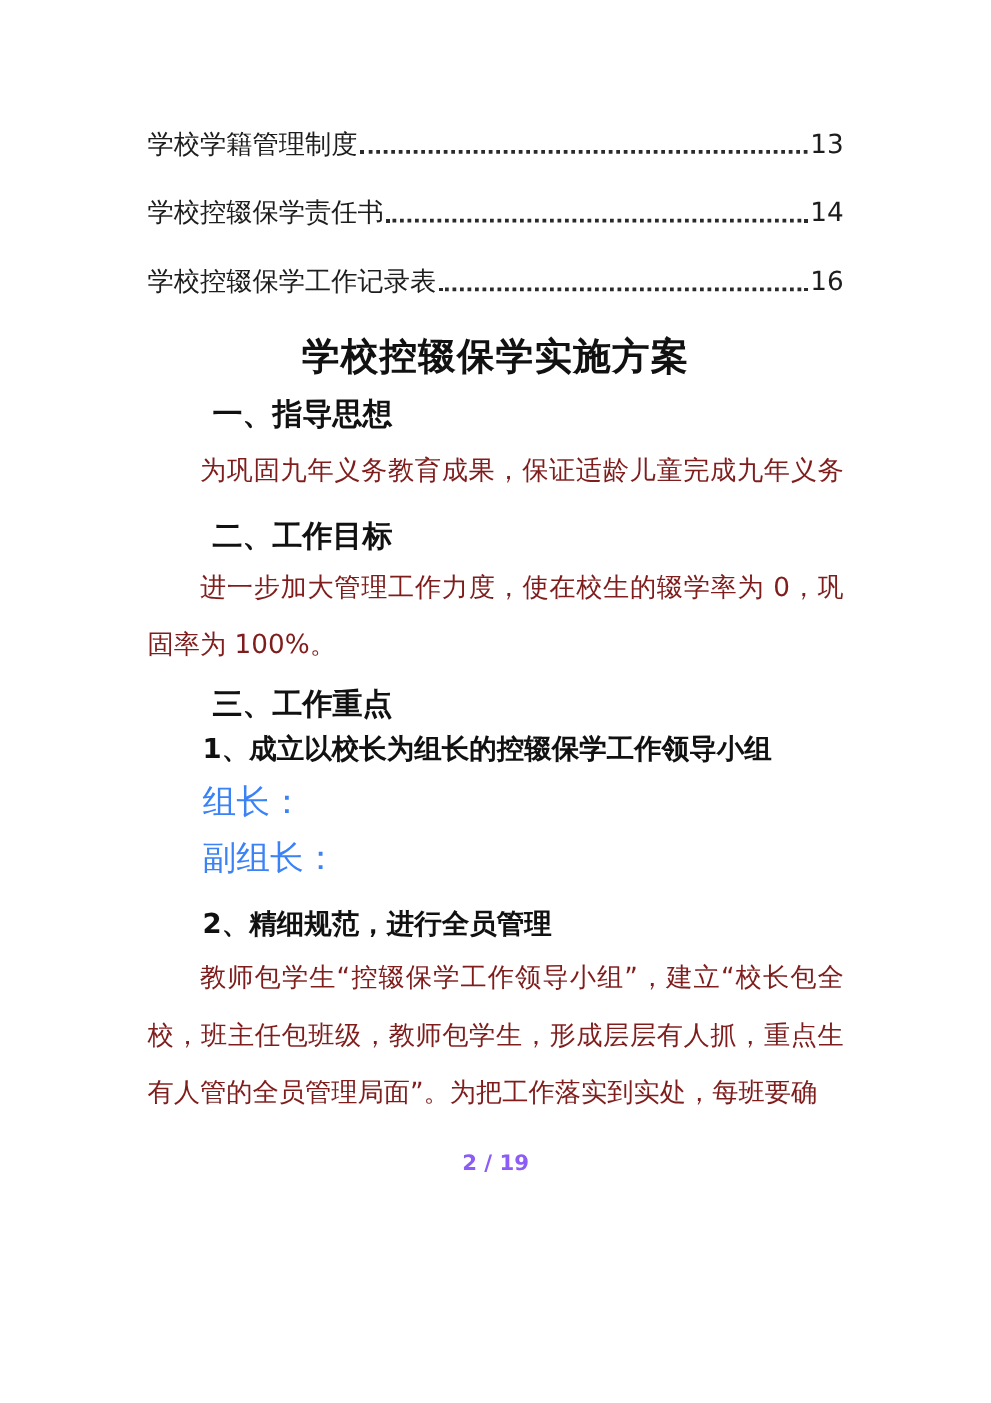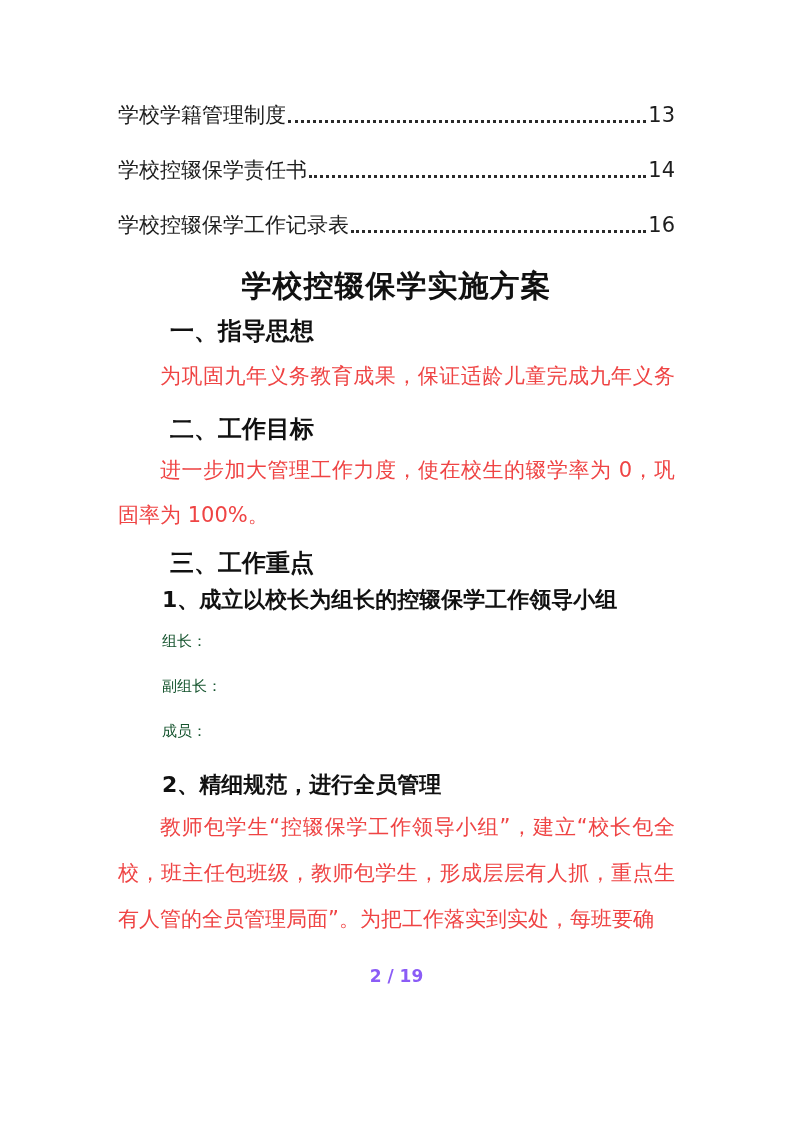--- a/index.html
+++ b/index.html
@@ -55,21 +55,21 @@
     padding-left:52px;
   }
   .h1-heading{margin-top:5px;}
   .h2-heading{margin-top:13px;}
   .h3-heading{margin-top:8px;}
   
   .body-line{
     height:45px;
     line-height:45px;
     font-size:21px;
-    color:#ef4444;
+    color:#7f1d1d;
     white-space:nowrap;
   }
   .para{margin-top:6px;}
   .para-2{margin-top:2px;}
   .para-3{margin-top:0;}
   .para-3 .body-line{height:46px;line-height:46px;}
   .indent{padding-left:42px;}
   .fill{
     white-space:normal;
     text-align:justify;
@@ -81,23 +81,23 @@
     font-size:22px;
     font-weight:bold;
     color:#111111;
     padding-left:44px;
     margin-top:1px;
   }
   .sub-heading-2{margin-top:12px;}
   .role-line{
     height:45px;
     line-height:45px;
-    font-size:15px;
+    font-size:27px;
     padding-left:44px;
-    color:#14532d;
+    color:#3b82f6;
   }
   
   .page-footer{
     margin-top:22px;
     height:24px;
     line-height:24px;
     text-align:center;
     font-size:17px;
     font-weight:bold;
     color:#8b5cf6;
@@ -137,21 +137,20 @@
   <div class="para para-2">
     <div class="body-line indent fill">进一步加大管理工作力度，使在校生的辍学率为 0，巩</div>
     <div class="body-line">固率为 100%。</div>
   </div>
 
   <div class="sec-heading h3-heading">三、工作重点</div>
   <div class="sub-heading">1、成立以校长为组长的控辍保学工作领导小组</div>
   <div>
     <div class="role-line">组长：</div>
     <div class="role-line">副组长：</div>
-    <div class="role-line">成员：</div>
   </div>
   <div class="sub-heading sub-heading-2">2、精细规范，进行全员管理</div>
   <div class="para para-3">
     <div class="body-line indent fill">教师包学生“控辍保学工作领导小组”，建立“校长包全</div>
     <div class="body-line fill">校，班主任包班级，教师包学生，形成层层有人抓，重点生</div>
     <div class="body-line">有人管的全员管理局面”。为把工作落实到实处，每班要确</div>
   </div>
 
   <div class="page-footer">2 / 19</div>
 

